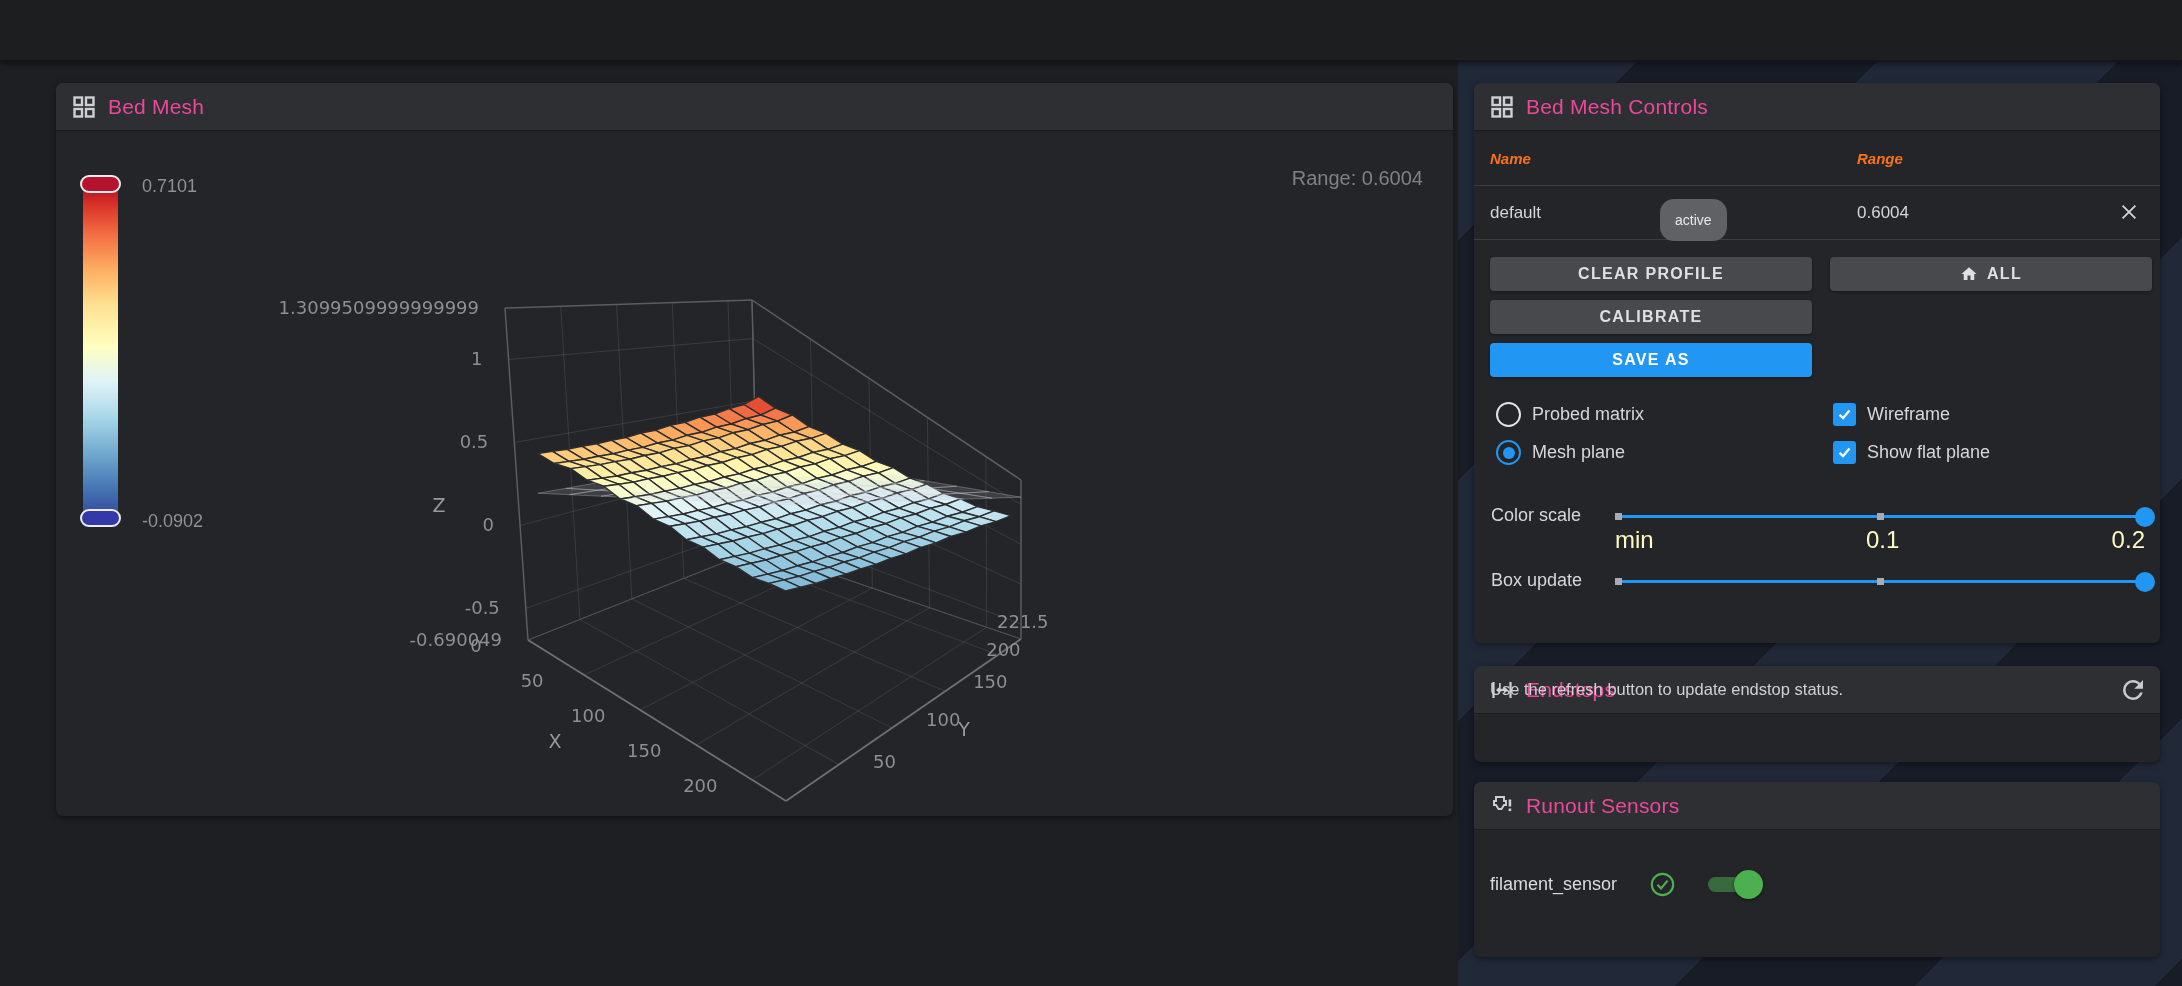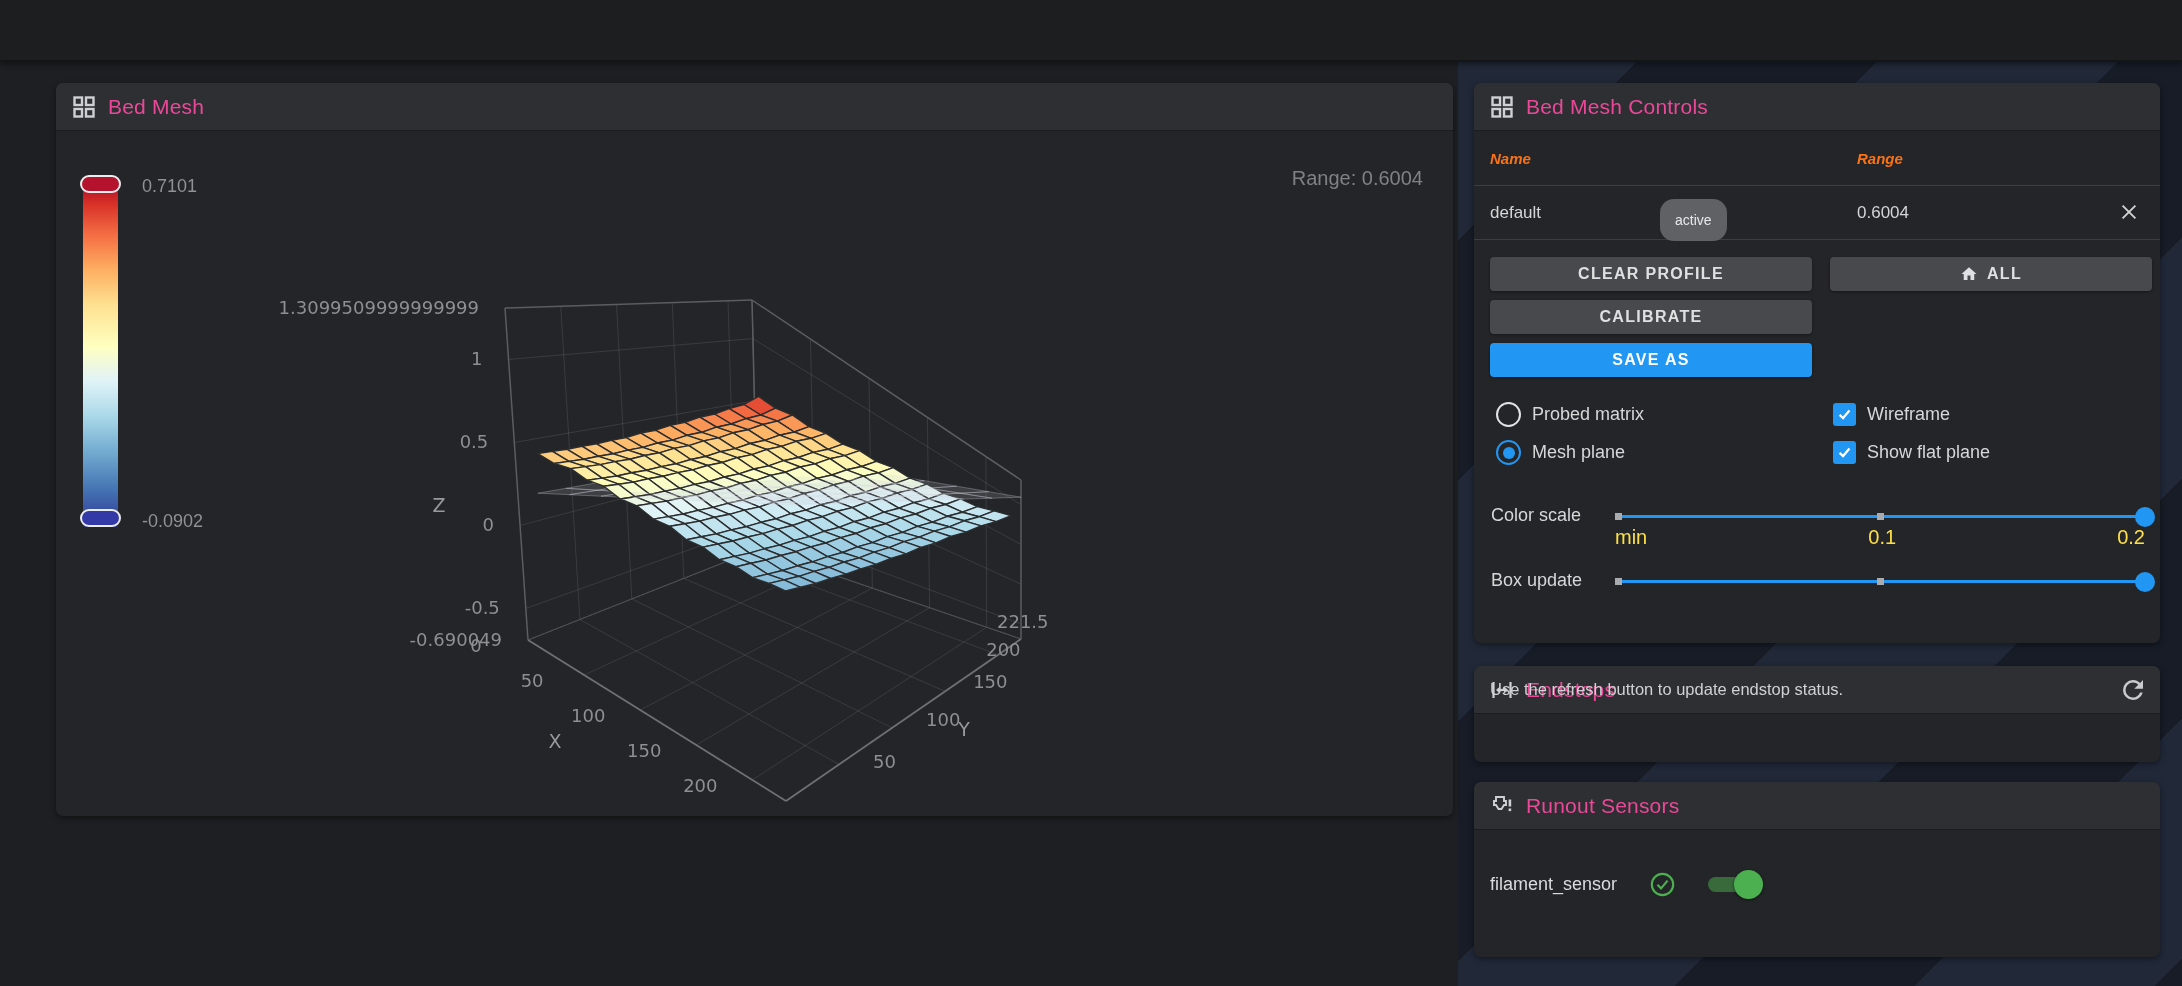--- a/index.html
+++ b/index.html
@@ -52,21 +52,21 @@
   .checkbox{width:23px;height:23px;border-radius:3px;background:#2196f3;display:flex;align-items:center;
     justify-content:center;cursor:pointer;flex:0 0 auto;}
   .ctl-label{color:#d6d7d9;font-size:18px;margin-left:11px;white-space:nowrap;}
   .slider-label{position:absolute;left:17px;color:#d6d7d9;font-size:18px;}
   .slider{position:absolute;left:141px;width:530px;height:20px;cursor:pointer;}
   .slider .track{position:absolute;left:0;right:0;top:8px;height:3px;background:#2196f3;border-radius:2px;}
   .slider .tick{position:absolute;top:6px;width:7px;height:7px;background:#a9abaf;}
   .slider .tick.t0{left:0;} .slider .tick.t1{left:50%;margin-left:-3px;}
   .slider .thumb{position:absolute;top:0;width:20px;height:20px;border-radius:50%;background:#2196f3;margin-left:-10px;}
   .slider-ticks{position:absolute;left:141px;width:530px;display:flex;justify-content:space-between;
-    color:#fde047;font-size:20px;}
+    color:#fef9c3;font-size:24px;}
   .icon-btn{position:absolute;right:12px;top:9px;width:30px;height:30px;cursor:pointer;}
   .body-text{position:absolute;left:16px;top:0;height:47px;display:flex;align-items:center;
     color:#d0d1d4;font-size:16.5px;}
   .sensor-row{position:absolute;left:16px;top:89px;display:flex;align-items:center;gap:32px;}
   .sensor-name{color:#dadbdd;font-size:18px;}
   .toggle{position:relative;width:55px;height:15px;border-radius:8px;background:rgba(76,175,80,.5);cursor:pointer;}
   .toggle .knob{position:absolute;right:0;top:-7px;width:29px;height:29px;border-radius:50%;background:#4caf50;
     box-shadow:0 1px 3px rgba(0,0,0,.5);}
 </style>
 </head>

